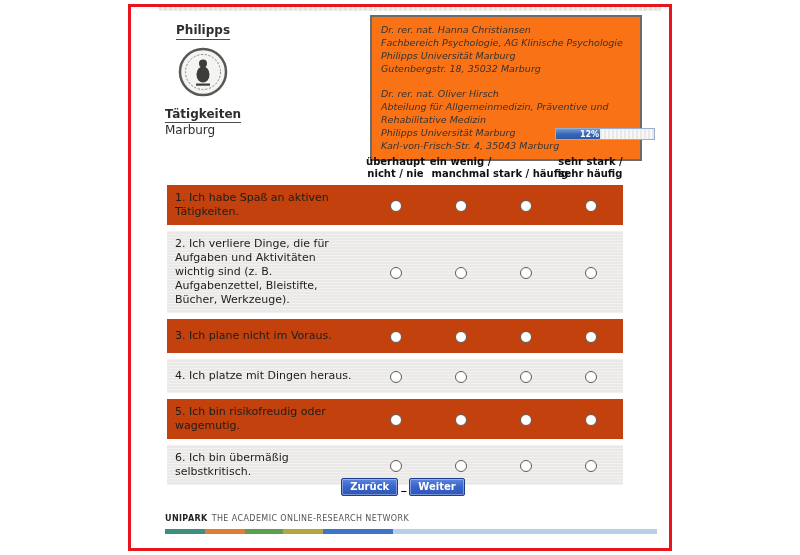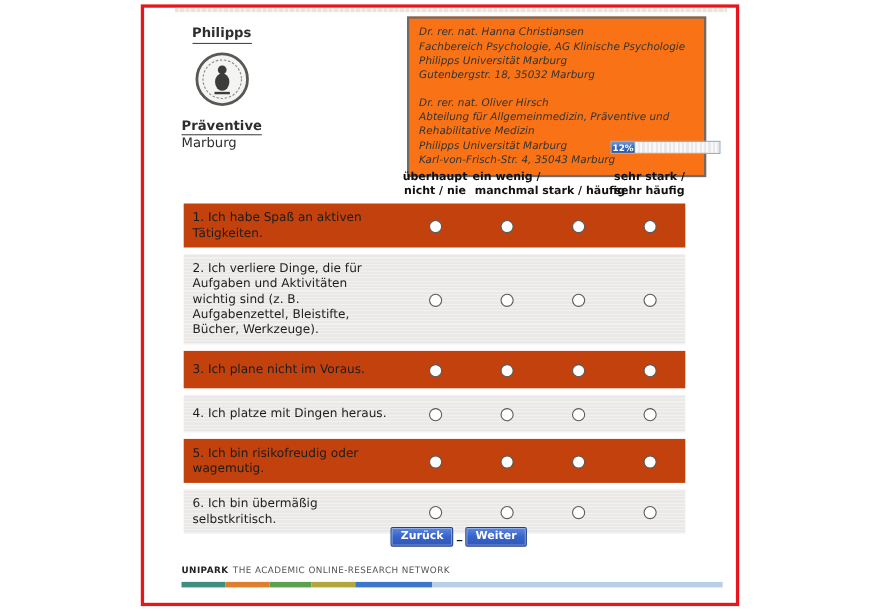--- a/index.html
+++ b/index.html
@@ -64,21 +64,21 @@
     width:196px;flex:0 0 196px;box-sizing:border-box;
     padding:6px 10px 6px 8px;
     font-size:11px;line-height:14px;color:#1d1d1d;
   }
   .a-cell{width:65px;flex:0 0 65px;text-align:center;}
   .radio{
     display:inline-block;width:10px;height:10px;border-radius:50%;
     background:#ffffff;border:1.5px solid #5a5a5a;vertical-align:middle;
   }
   
-  .btn-row{position:absolute;left:58px;top:468px;width:456px;text-align:center;text-decoration:underline;}
+  .btn-row{position:absolute;left:44px;top:468px;width:456px;text-align:center;text-decoration:underline;}
   .nav-btn{
     display:inline-block;margin:0 3px;padding:2px 8px 3px 8px;
     background:linear-gradient(180deg,#5c86de 0%,#3763c9 50%,#2f57b8 100%);
     border:1px solid #1d3d8f;border-radius:2px;
     box-shadow:inset 0 0 0 1px rgba(255,255,255,0.35);
     color:#ffffff;font-size:10px;font-weight:bold;
     font-family:"DejaVu Sans","Liberation Sans",sans-serif;cursor:pointer;
   }
   
   .footer-text{position:absolute;left:34px;top:507px;font-size:8px;color:#555;letter-spacing:0.4px;}
@@ -102,39 +102,39 @@
       <svg width="50" height="50" viewBox="0 0 50 50">
         <circle cx="25" cy="25" r="23" fill="#f4f4f2" stroke="#58585六" stroke-width="0"></circle>
         <circle cx="25" cy="25" r="23" fill="#f4f4f2" stroke="#585856" stroke-width="2.5"></circle>
         <circle cx="25" cy="25" r="17.5" fill="none" stroke="#8a8a88" stroke-width="1" stroke-dasharray="2.2 1.6"></circle>
         <circle cx="25" cy="16.5" r="4" fill="#3c3c3a"></circle>
         <ellipse cx="25" cy="27.5" rx="6.5" ry="8" fill="#3c3c3a"></ellipse>
         <rect x="18" y="36.5" width="14" height="2.2" fill="#3c3c3a"></rect>
       </svg>
     </span>
     <span class="logo-right">
-      <span class="logo-uni">Präventive</span>
+      <span class="logo-uni">Tätigkeiten</span>
       <span class="logo-city">Marburg</span>
     </span>
   </div>
 
   <div class="address-box">
     <div class="address-block">Dr. rer. nat. Hanna Christiansen
 Fachbereich Psychologie, AG Klinische Psychologie
 Philipps Universität Marburg
 Gutenbergstr. 18, 35032 Marburg</div>
     <div class="address-gap"></div>
     <div class="address-block">Dr. rer. nat. Oliver Hirsch
 Abteilung für Allgemeinmedizin, Präventive und Rehabilitative Medizin
 Philipps Universität Marburg
 Karl-von-Frisch-Str. 4, 35043 Marburg</div>
   </div>
 
   <div class="progress-track">
-    <div class="progress-fill" style="width: 20%;">
+    <div class="progress-fill" style="width: 20%; padding-left: 23px;">
       <span class="progress-label">12%</span>
     </div>
   </div>
 
   <div class="survey">
 
     <div class="s-header">
       <div class="q-head"></div>
       <div class="h-cell">überhaupt
 nicht&nbsp;/&nbsp;nie</div>

